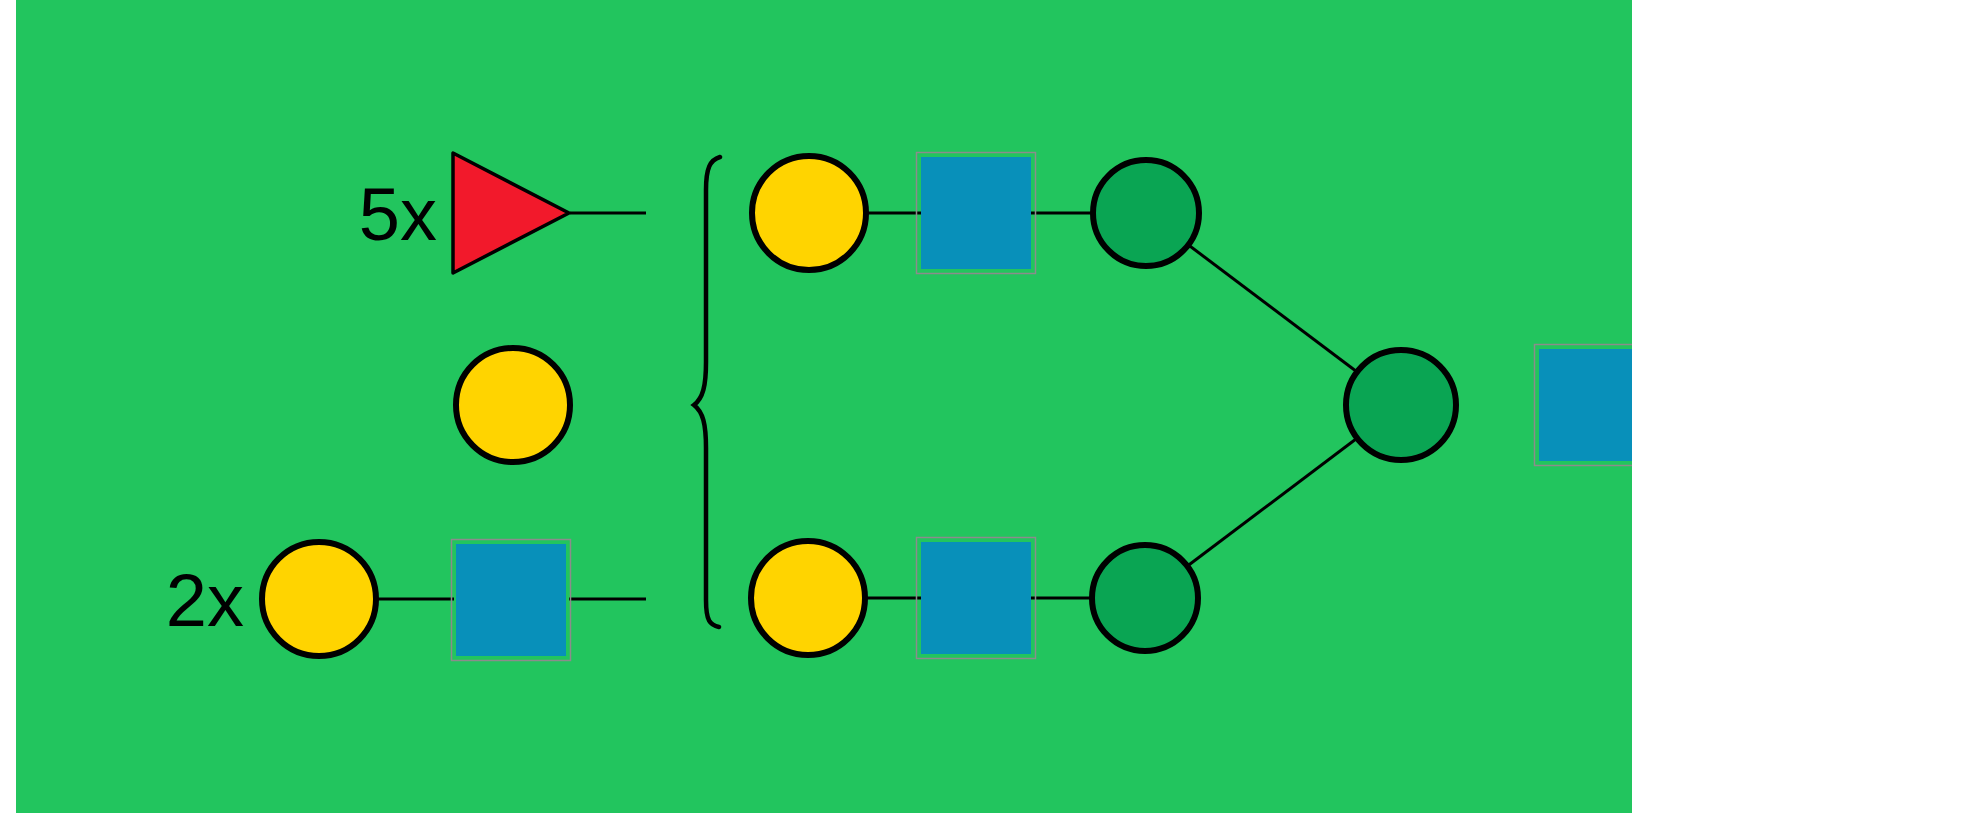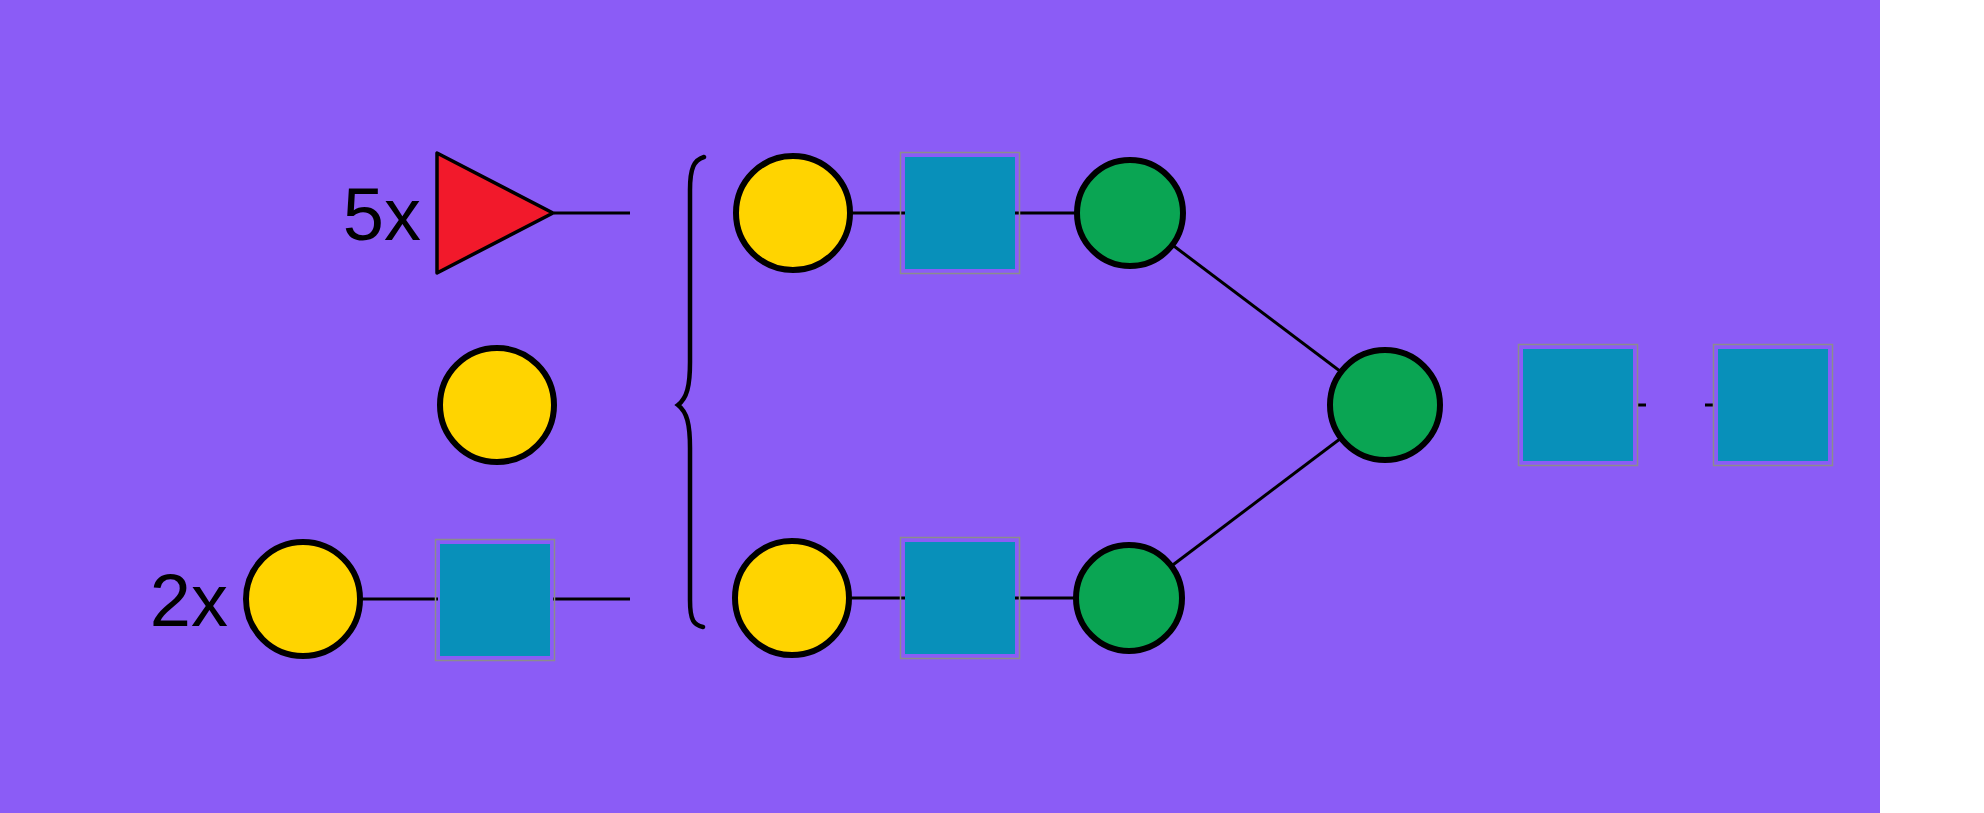--- a/index.html
+++ b/index.html
@@ -1,21 +1,22 @@
 <!DOCTYPE html>
 <html><head>
 <meta charset="utf-8">
 <style>
   html, body { margin: 0; padding: 0; background: #ffffff; }
   .canvas {
     position: relative;
-    width: 1880px;
+    width: 1616px;
     height: 813px;
-    background: #8b5cf6;
+    background: #22c55e;
     overflow: hidden;
+    margin-left: 16px;
   }
   svg { display: block; width: 1984px; height: 813px; }
   .bond { stroke: #000000; stroke-width: 3; fill: none; }
   .bond-stub { stroke: #000000; stroke-width: 3; fill: none; }
   .brace { stroke: #000000; stroke-width: 4.5; fill: none; stroke-linecap: round; }
   .sugar-circle { stroke: #000000; stroke-width: 6; }
   .sugar-square-outline { fill: none; stroke-width: 1.5; }
   .sugar-triangle { stroke: #000000; stroke-width: 3.5; stroke-linejoin: round; }
   .mult-label {
     font-family: "Liberation Sans", sans-serif;

